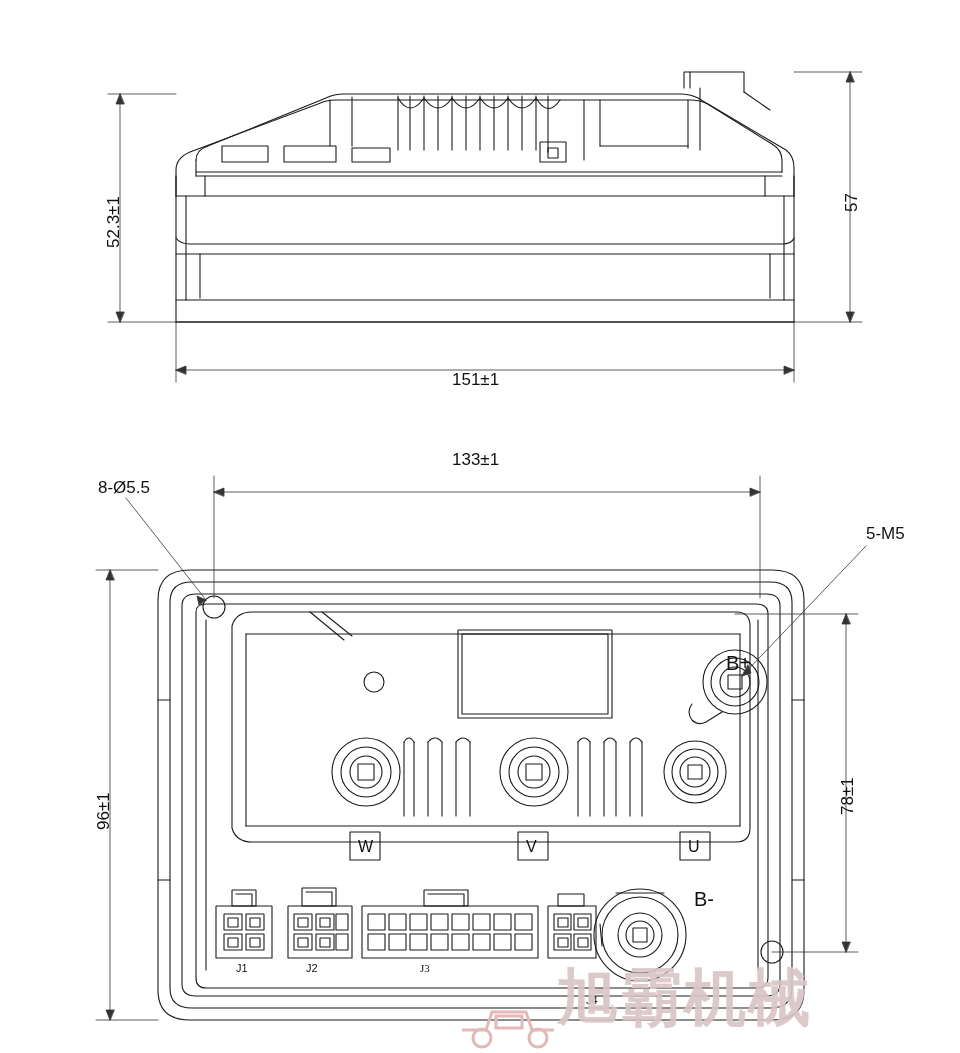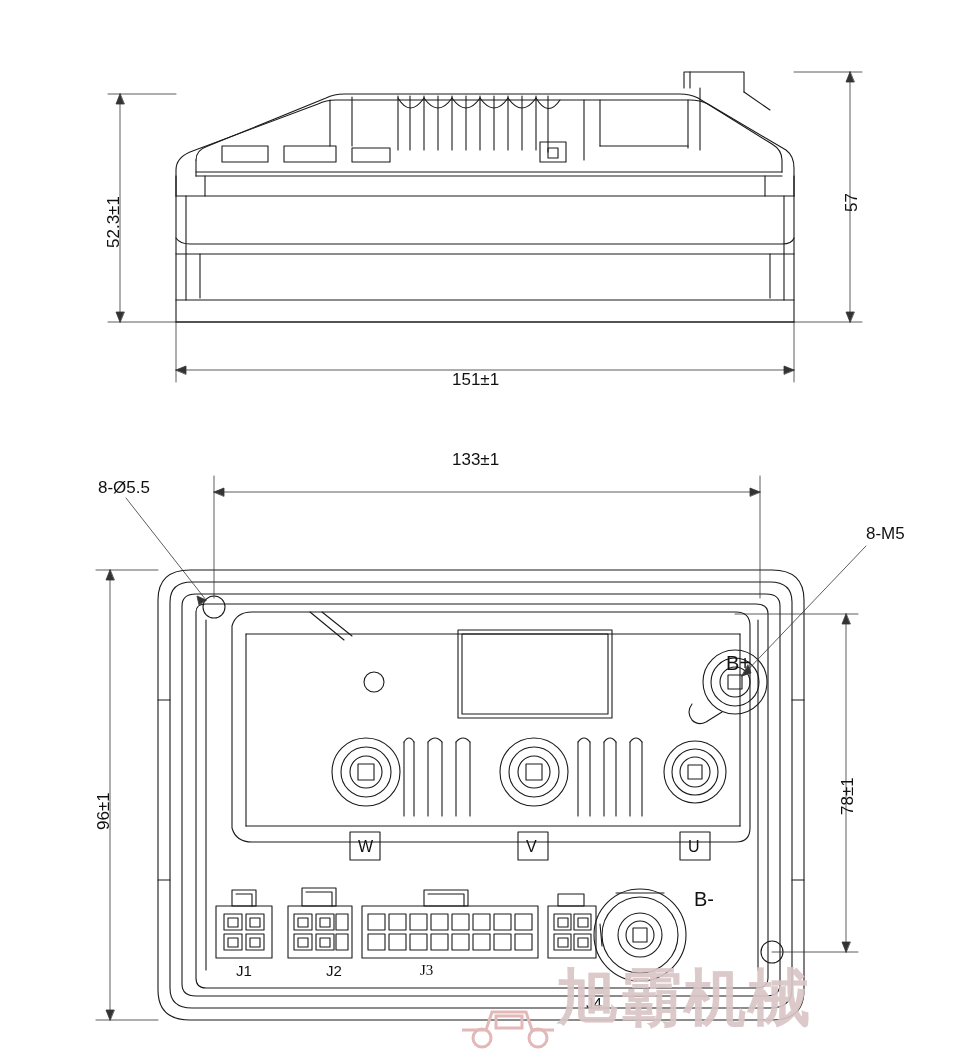--- a/index.html
+++ b/index.html
@@ -3,21 +3,21 @@
 <meta charset="utf-8">
 <style>
   html,body{margin:0;padding:0;background:#ffffff;}
   body{width:960px;height:1053px;position:relative;overflow:hidden;
        font-family:"Liberation Sans", sans-serif;color:#1a1a1a;}
   .stage{position:absolute;left:0;top:0;width:960px;height:1053px;}
   svg{position:absolute;left:0;top:0;}
   .dim-label{position:absolute;font-size:17px;color:#111;white-space:nowrap;}
   .dim-label.rot{transform:rotate(-90deg);transform-origin:left top;}
   .port-label{position:absolute;font-size:16px;color:#111;}
-  .conn-label{position:absolute;font-size:15px;color:#111;}
+  .conn-label{position:absolute;font-size:11px;color:#111;}
   .wm{position:absolute;font-size:62px;font-weight:bold;color:#e3b8b8;
       letter-spacing:2px;opacity:.85;}
   .wm2{position:absolute;font-size:62px;font-weight:bold;color:#cfd4d8;
        letter-spacing:2px;opacity:.9;}
 </style>
 </head>
 <body>
 
 <div class="stage">
 
@@ -284,30 +284,30 @@
 
   <div class="dim-label rot" style="left:104px; top:248px;">52.3±1</div>
   <div class="dim-label rot" style="left:842px; top:212px;">57</div>
   <div class="dim-label" style="left:452px; top:348px;margin-top:22px;">151±1</div>
 
   <div class="dim-label" style="left:452px; top:450px;">133±1</div>
   <div class="dim-label rot" style="left:94px; top:830px;">96±1</div>
   <div class="dim-label rot" style="left:838px; top:815px;">78±1</div>
 
   <div class="dim-label" style="left:98px; top:478px;">8-Ø5.5</div>
-  <div class="dim-label" style="left:866px; top:524px;">8-M5</div>
+  <div class="dim-label" style="left:866px; top:524px;">5-M5</div>
 
   <div class="port-label" style="left:358px; top:838px;">W</div>
   <div class="port-label" style="left:526px; top:838px;">V</div>
   <div class="port-label" style="left:688px; top:838px;">U</div>
   <div class="port-label rot" style="left:726px; top:652px; font-size:20px;">B+</div>
   <div class="port-label" style="left:694px; top:888px; font-size:20px;">B-</div>
 
   <div class="conn-label" style="left:236px; top:962px;">J1</div>
-  <div class="conn-label" style="left:326px; top:962px;">J2</div>
+  <div class="conn-label" style="left:306px; top:962px;">J2</div>
   <div class="conn-label" style="left:420px; top:962px;font-family:Liberation Serif, serif;">J3</div>
   <div class="conn-label" style="left:586px; top:994px;">J4</div>
 
   <div class="wm" style="left:556px; top:956px;">旭霸机械</div>
   <div class="wm2" style="left:556px; top:956px; opacity:.45;">旭霸机械</div>
 
   <svg width="120" height="70" style="position:absolute;left:452px;top:988px;">
     <g fill="none" stroke="#e3b8b8" stroke-width="3">
       <path d="M10 42 L34 42 L40 24 L74 24 L80 42 L102 42"></path>
       <circle cx="30" cy="50" r="9"></circle>

